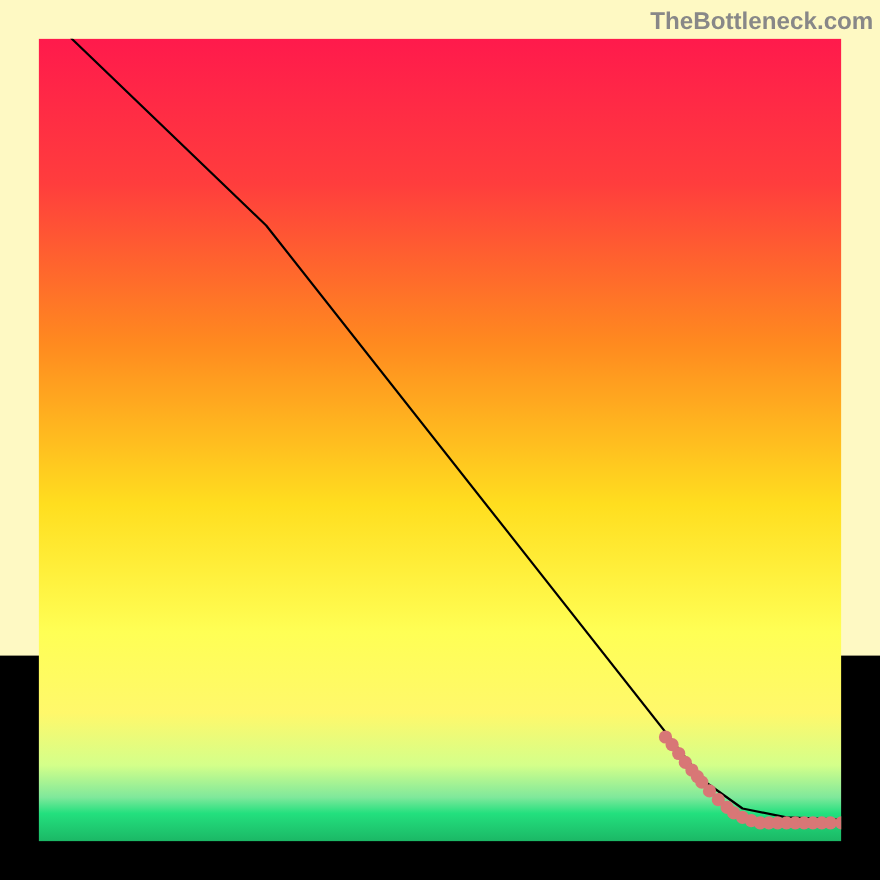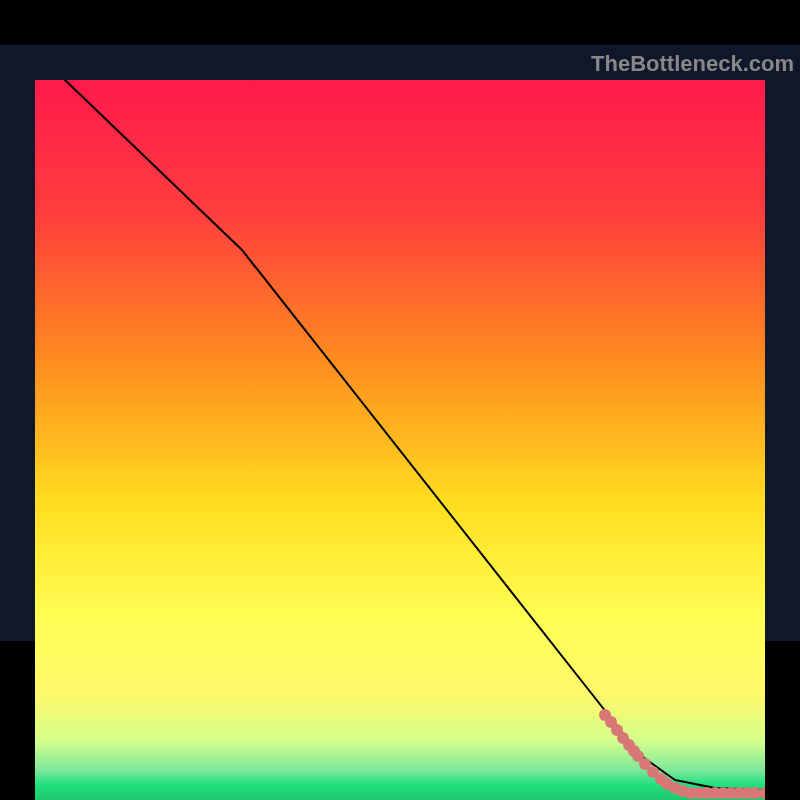--- a/index.html
+++ b/index.html
@@ -10,22 +10,21 @@
     background: #000;
     overflow: hidden;
     font-family: Arial, Helvetica, sans-serif;
   }
   .frame {
     position: absolute;
     left: 0;
     top: 0;
     width: 800px;
     height: 596px;
-    background: #0f172a;
-    margin-top: 45px;
+    background: #fef9c3;
   }
   .plot-area {
     position: absolute;
     left: 35px;
     top: 35px;
     width: 730px;
     height: 730px;
     overflow: hidden;
   }
   .plot-bg {

